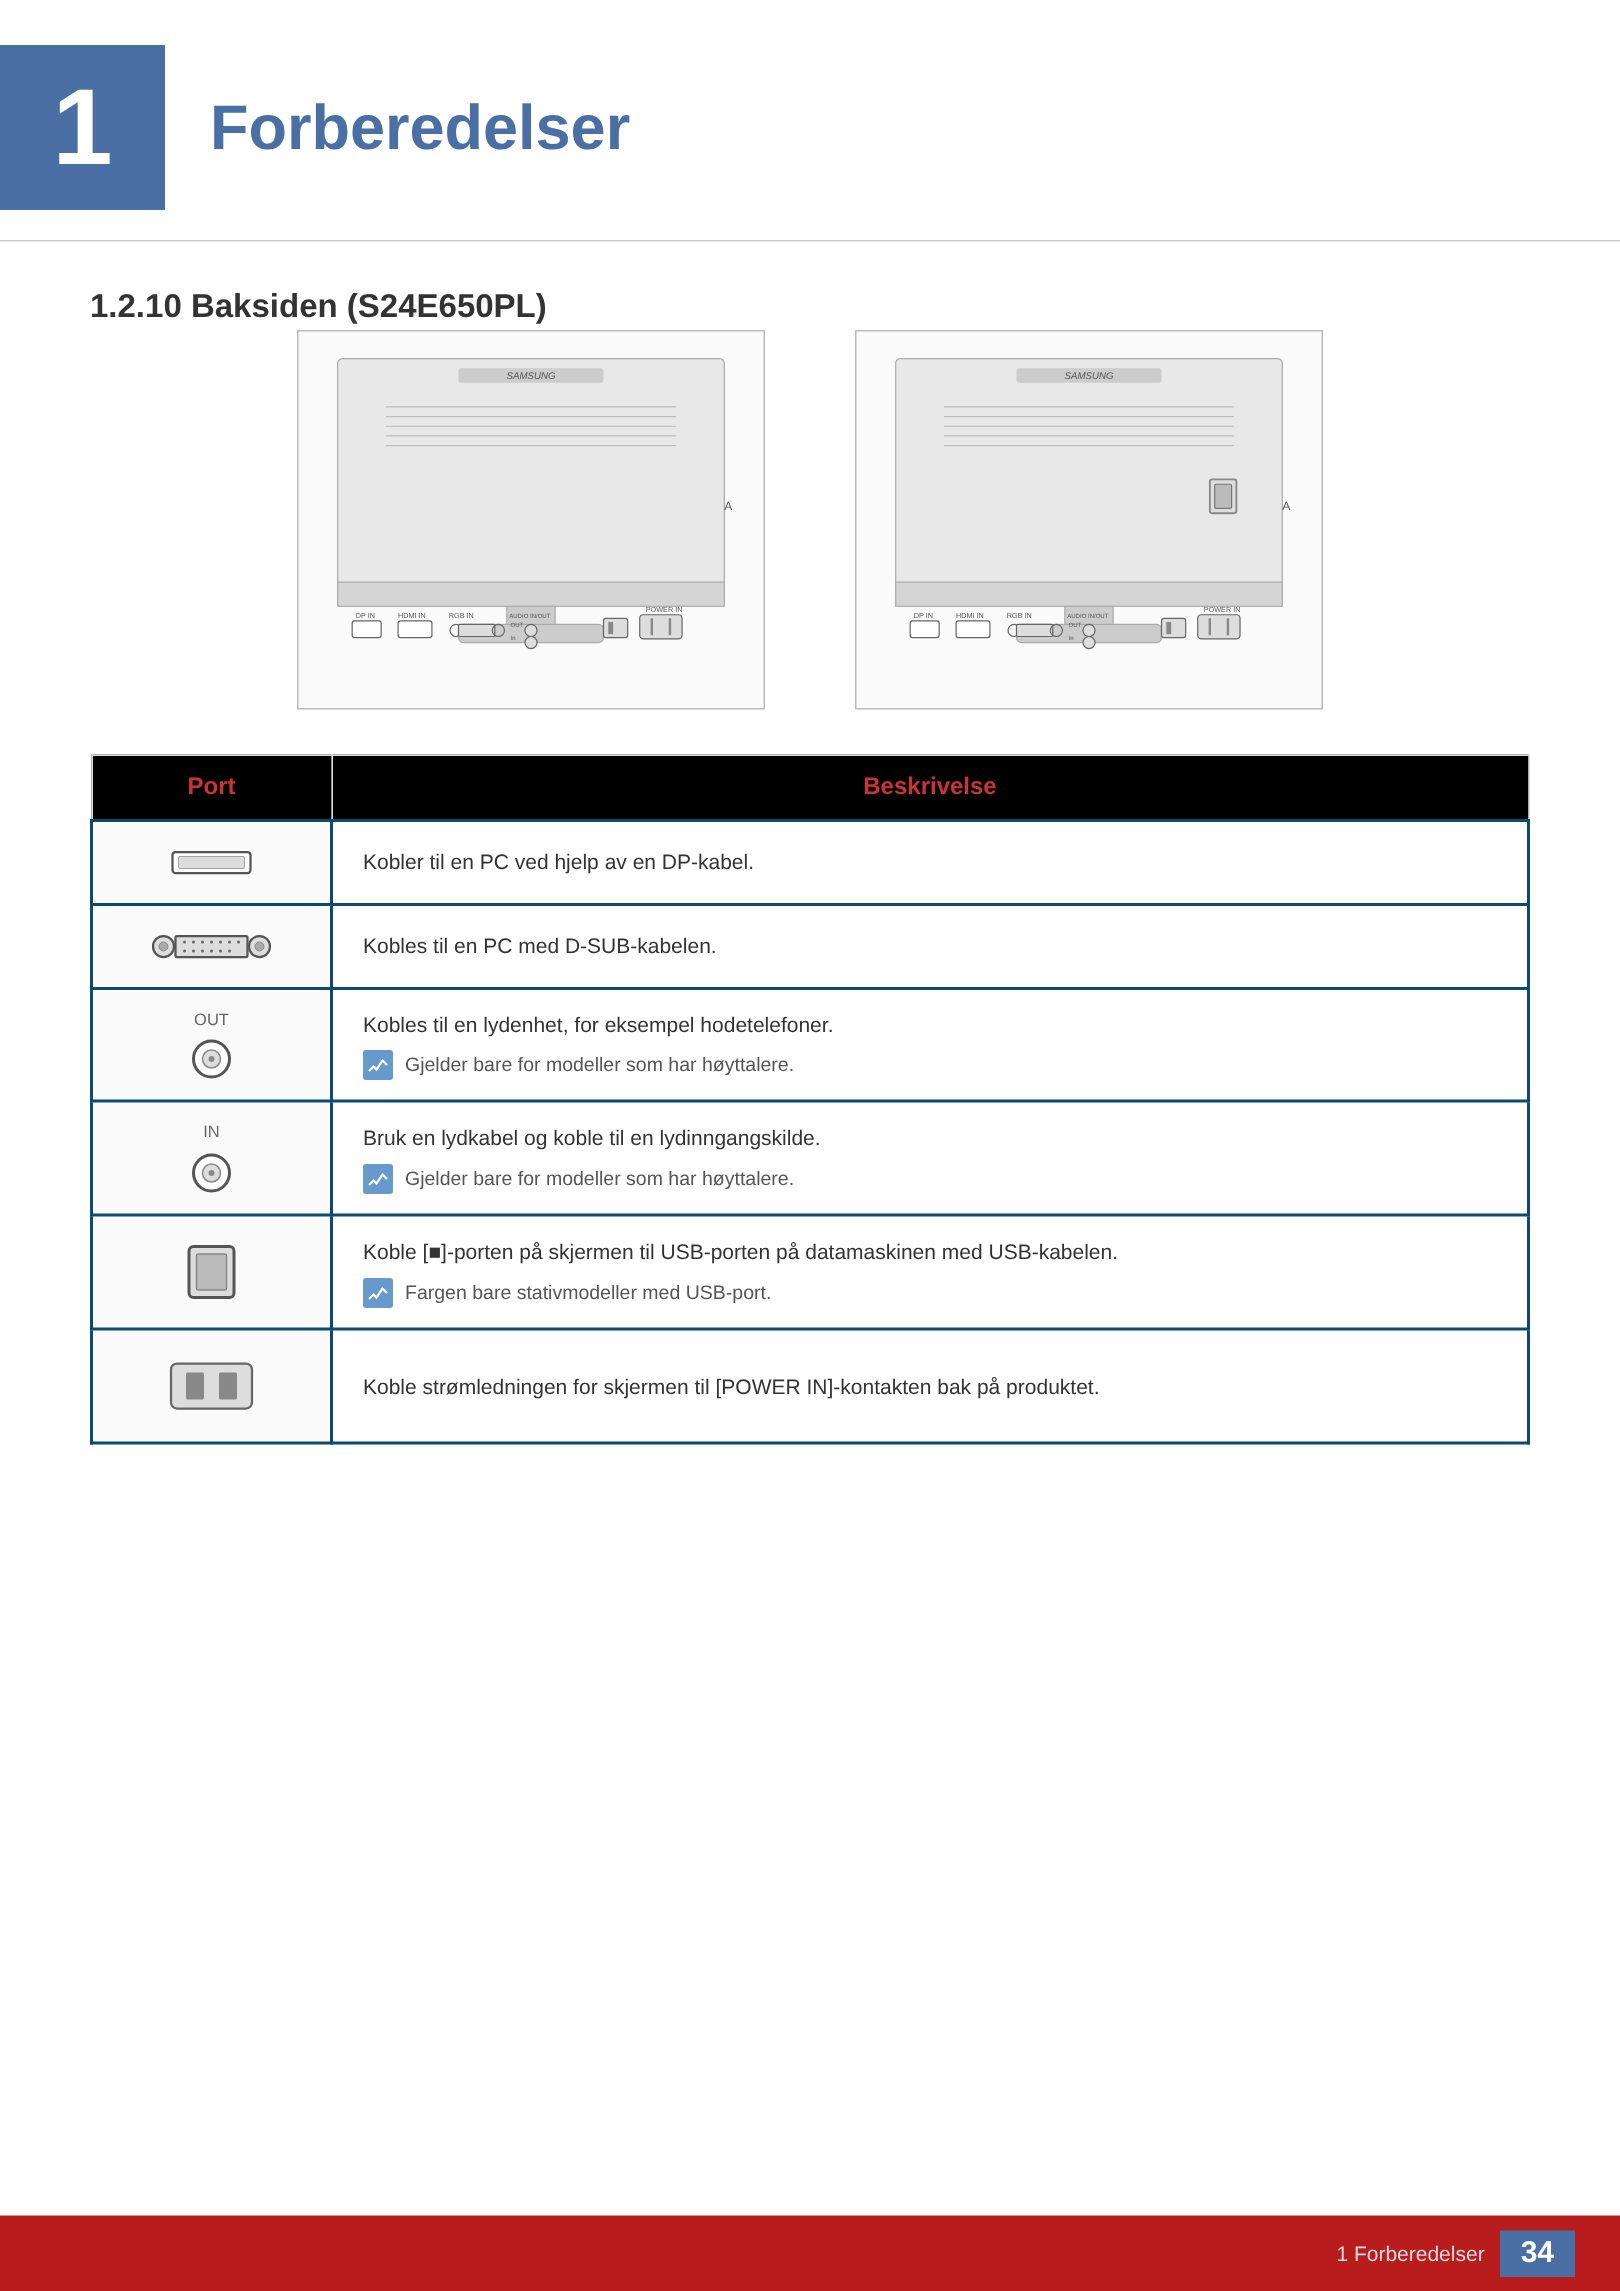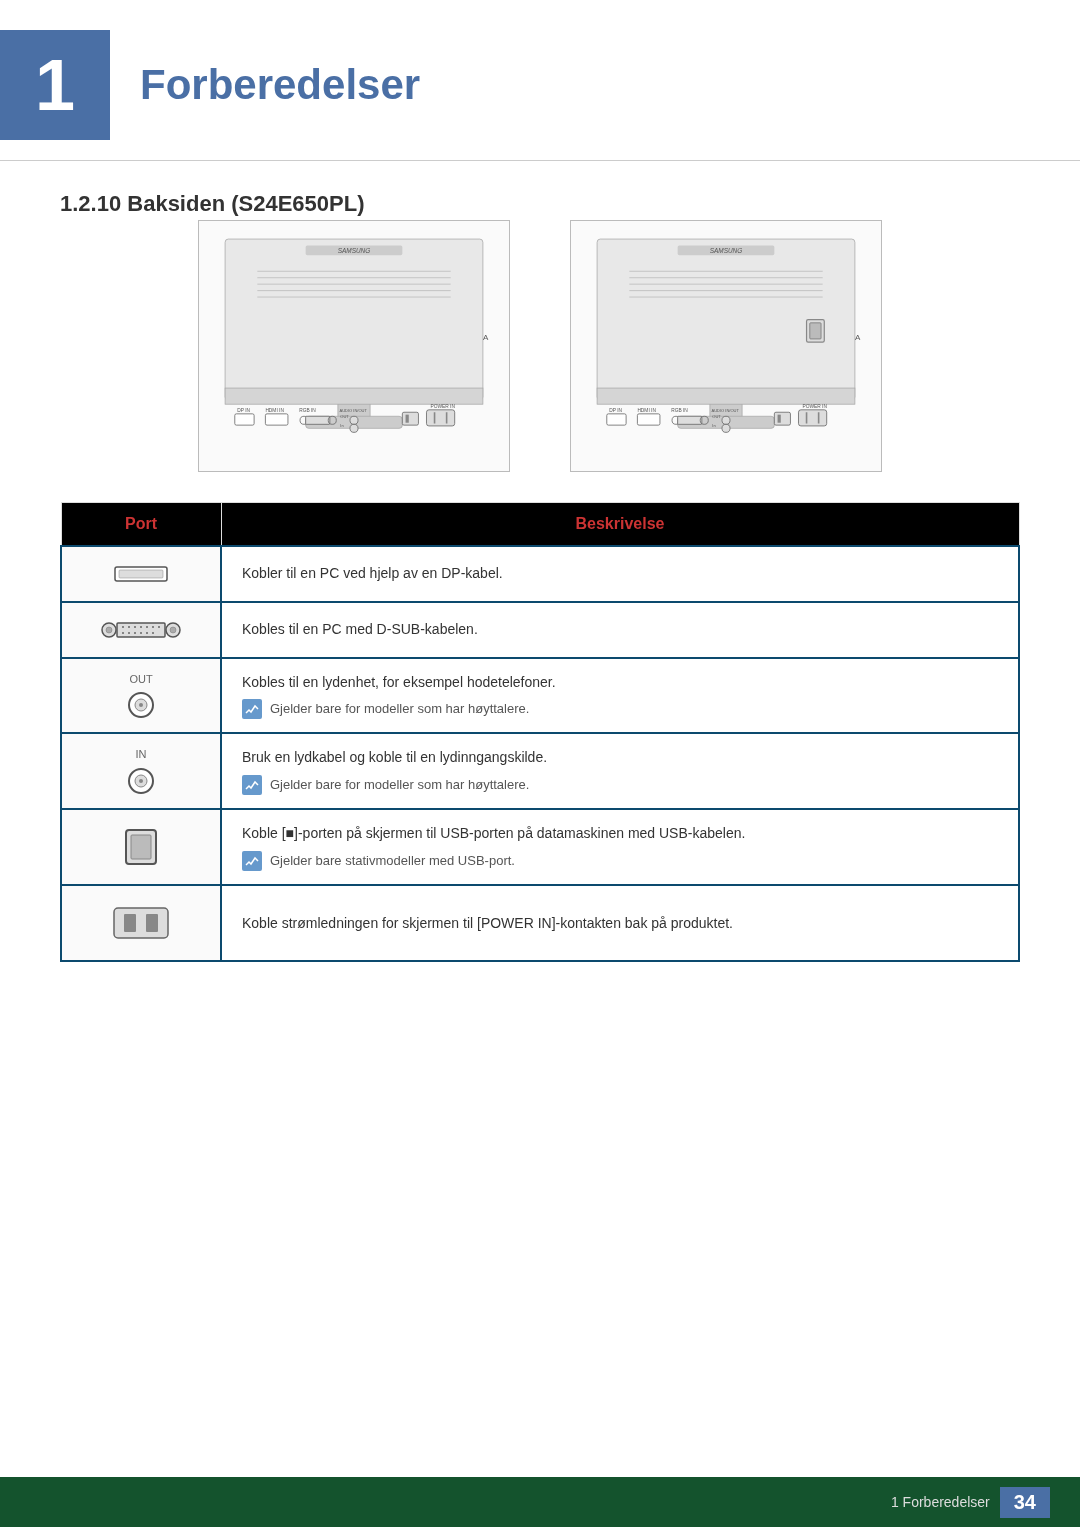--- a/index.html
+++ b/index.html
@@ -161,21 +161,21 @@
       color: #555;
     }
 
     
     .page-footer {
       position: absolute;
       bottom: 0;
       left: 0;
       right: 0;
       height: 50px;
-      background: #14532d;
+      background: #b91c1c;
       display: flex;
       align-items: center;
       justify-content: flex-end;
       padding-right: 30px;
     }
     .footer-text {
       color: #ddd;
       font-size: 14px;
       margin-right: 10px;
     }
@@ -425,21 +425,21 @@
           </div>
         </td>
         <td>
           Koble [■]-porten på skjermen til USB-porten på datamaskinen med USB-kabelen.
           <div class="sub-note">
             <div class="sub-note-icon">
               <svg width="14" height="14" viewBox="0 0 14 14">
                   <path d="M1 11 L4 8 L6 10 L10 4 L13 7" stroke="white" stroke-width="1.5" fill="none"></path>
                 </svg>
             </div>
-            <span class="sub-note-text">Gjelder bare stativmodeller med USB-port.</span>
+            <span class="sub-note-text">Fargen bare stativmodeller med USB-port.</span>
           </div>
         </td>
       </tr>
 
       <tr>
         <td>
           <div class="port-icon-cell">
             <svg width="70" height="50" viewBox="0 0 70 50">
               <rect x="8" y="10" width="54" height="30" rx="4" fill="#ddd" stroke="#666" stroke-width="1.5"></rect>
               <rect x="18" y="16" width="12" height="18" rx="1" fill="#888"></rect>

